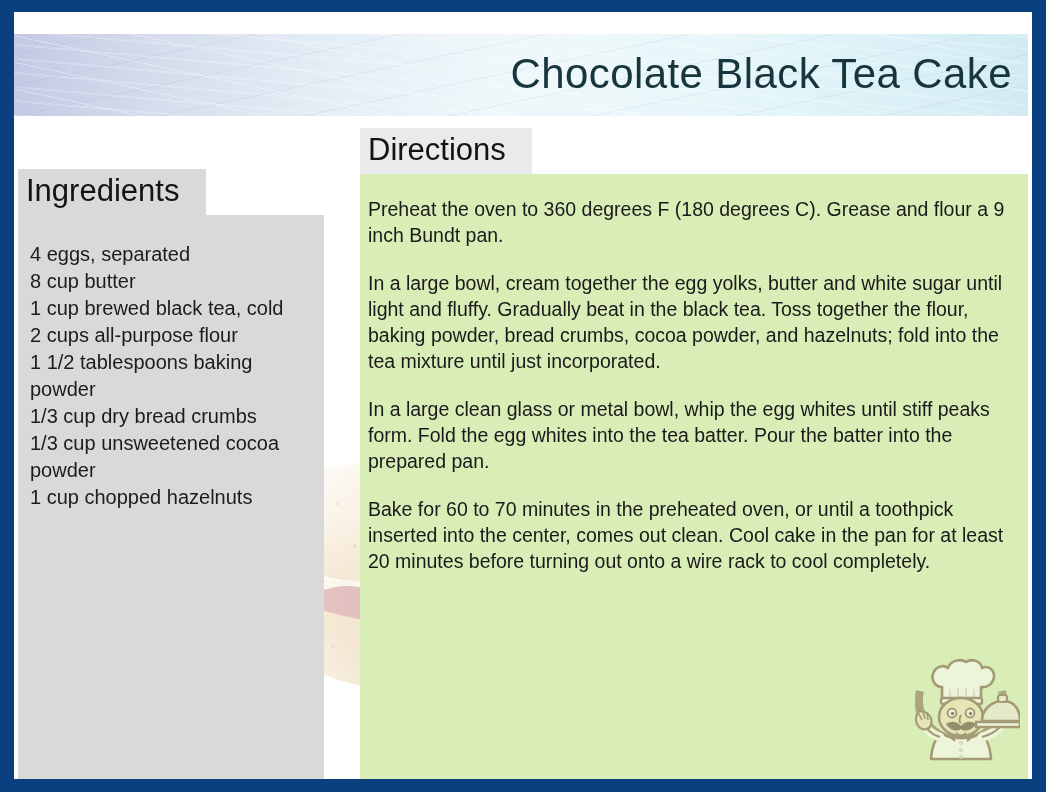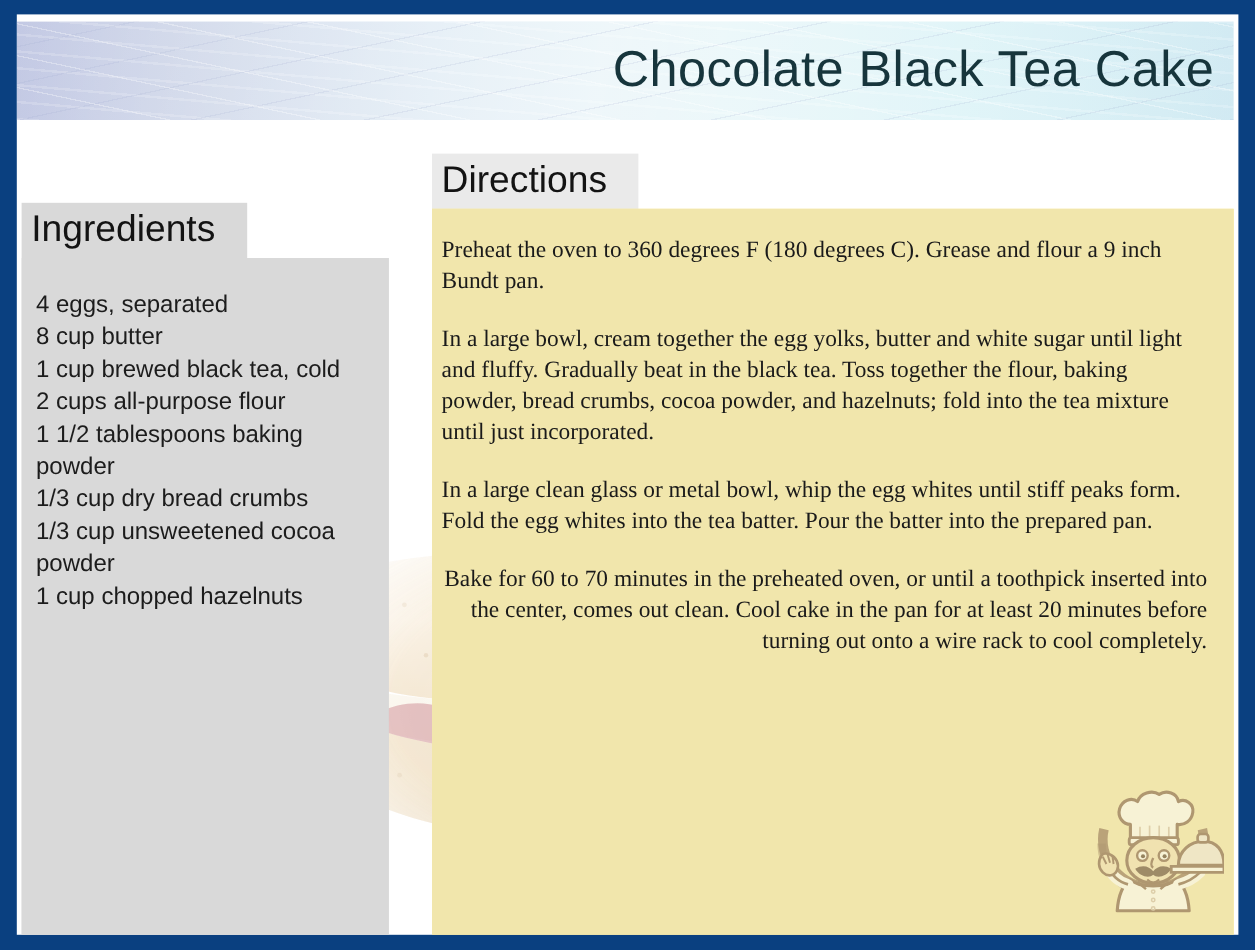--- a/index.html
+++ b/index.html
@@ -31,21 +31,21 @@
     width: 1018px;
     height: 767px;
     background: #ffffff;
     overflow: hidden;
   }
 
   
   .banner {
     position: absolute;
     left: 0px;
-    top: 6px;
+    top: 22px;
     width: 1014px;
     height: 82px;
     background:
       linear-gradient(100deg,
         rgba(255,255,255,0.00) 0%,
         rgba(255,255,255,0.55) 48%,
         rgba(255,255,255,0.05) 100%),
       linear-gradient(90deg,
         #c3c9e4 0%,
         #cdd5e8 14%,
@@ -124,22 +124,21 @@
   .col-left .col-body {
     left: 0; width: 306px; height: 608px;
     background: #d9d9d9;
   }
 
   
   .col-right { left: 346px; top: 116px; width: 779px; height: 651px; }
   .col-right .col-tab { left: 0; width: 172px; background: #eaeaea; }
   .col-right .col-body {
     left: 0; width: 668px; height: 605px;
-    background: #fde047;
-    font-family: Liberation Serif, serif;
+    background: #bef264;
   }
 
   
   .tint {
     position: absolute;
     inset: 0;
   }
   .col-left .tint  { background: rgba(217,217,217,0.62); }
   .col-right .tint { background: rgba(234,234,234,0.62); }
 
@@ -158,21 +157,21 @@
   .ing-line { white-space: normal; }
 
   
   .dir-body {
     padding: 22px 22px 0 8px;
     font-size: 19.5px;
     line-height: 26px;
     color: #1a1a1a;
   }
   .dir-para { margin-bottom: 22px; }
-  .dir-para:last-child { margin-bottom: 0; text-align: right; }
+  .dir-para:last-child { margin-bottom: 0; }
 
   
   .chef-logo {
     position: absolute;
     right: 12px;
     bottom: 14px;
     width: 118px;
     height: 118px;
     opacity: 0.55;
     z-index: 3;

